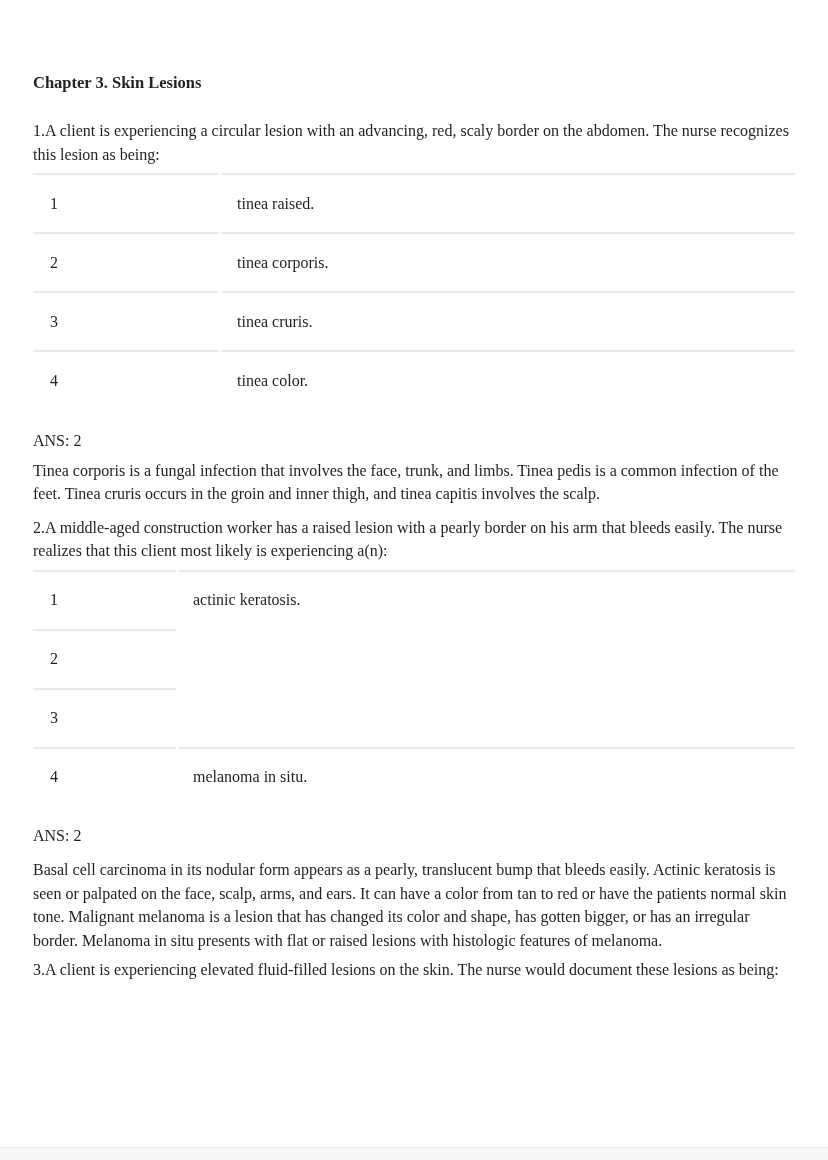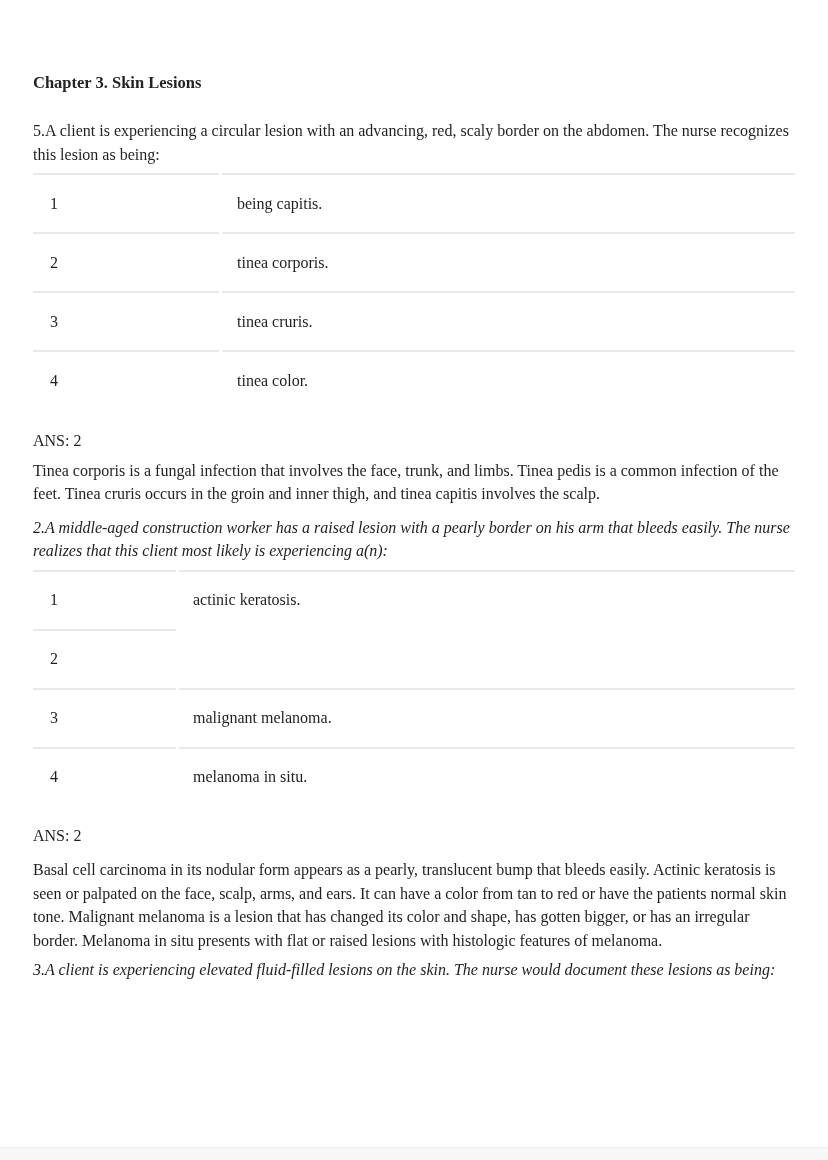--- a/index.html
+++ b/index.html
@@ -26,21 +26,21 @@
     color: #232323;
   }
   p.para {
     font-size: 16px;
     line-height: 23.5px;
     margin: 0;
   }
   p.question { margin-top: 0; }
   p.ans { margin-top: 20px; }
   p.rationale { margin-top: 6px; }
-  p.question-mid { margin-top: 10px; font-style: italic; }
+  p.question-mid { margin-top: 10px; }
   .options { margin-top: 7px; }
   .opt-row { display: flex; height: 59px; }
   .opt-cell {
     border-top: 2px solid #e9e9e9;
     display: flex;
     align-items: center;
     font-size: 16px;
     box-sizing: border-box;
   }
   .opt-num {
@@ -64,26 +64,26 @@
   }
 </style>
 </head>
 <body>
 
 <div class="page">
   <div class="content">
 
     <h1 class="chapter-title">Chapter 3. Skin Lesions</h1>
 
-    <p class="para question">5.A client is experiencing a circular lesion with an advancing, red, scaly border on the abdomen. The nurse recognizes this lesion as being:</p>
+    <p class="para question">1.A client is experiencing a circular lesion with an advancing, red, scaly border on the abdomen. The nurse recognizes this lesion as being:</p>
 
     <div class="options t1">
       <div class="opt-row">
         <div class="opt-cell opt-num">1</div>
-        <div class="opt-cell opt-label">being capitis.</div>
+        <div class="opt-cell opt-label">tinea raised.</div>
       </div>
       <div class="opt-row">
         <div class="opt-cell opt-num">2</div>
         <div class="opt-cell opt-label">tinea corporis.</div>
       </div>
       <div class="opt-row">
         <div class="opt-cell opt-num">3</div>
         <div class="opt-cell opt-label">tinea cruris.</div>
       </div>
       <div class="opt-row">
@@ -101,21 +101,20 @@
     <div class="options t2">
       <div class="opt-row">
         <div class="opt-cell opt-num">1</div>
         <div class="opt-cell opt-label">actinic keratosis.</div>
       </div>
       <div class="opt-row">
         <div class="opt-cell opt-num">2</div>
       </div>
       <div class="opt-row">
         <div class="opt-cell opt-num">3</div>
-        <div class="opt-cell opt-label">malignant melanoma.</div>
       </div>
       <div class="opt-row">
         <div class="opt-cell opt-num">4</div>
         <div class="opt-cell opt-label">melanoma in situ.</div>
       </div>
     </div>
 
     <p class="para ans" style="margin-top:18px">ANS: 2</p>
 
     <p class="para rationale" style="margin-top:11px">Basal cell carcinoma in its nodular form appears as a pearly, translucent bump that bleeds easily. Actinic keratosis is seen or palpated on the face, scalp, arms, and ears. It can have a color from tan to red or have the patients normal skin tone. Malignant melanoma is a lesion that has changed its color and shape, has gotten bigger, or has an irregular border. Melanoma in situ presents with flat or raised lesions with histologic features of melanoma.</p>

